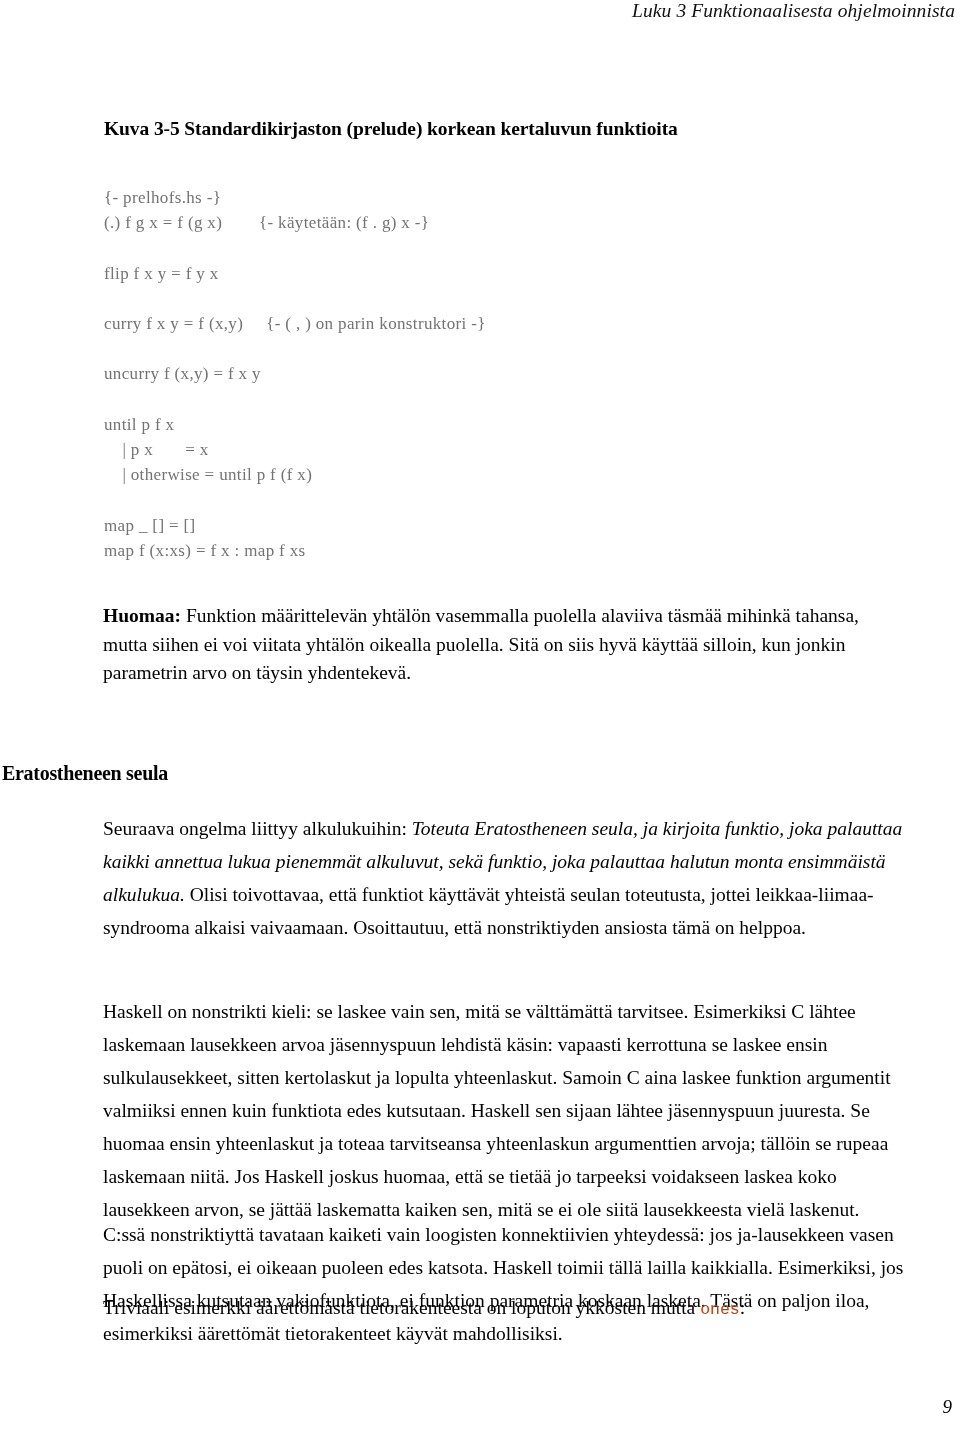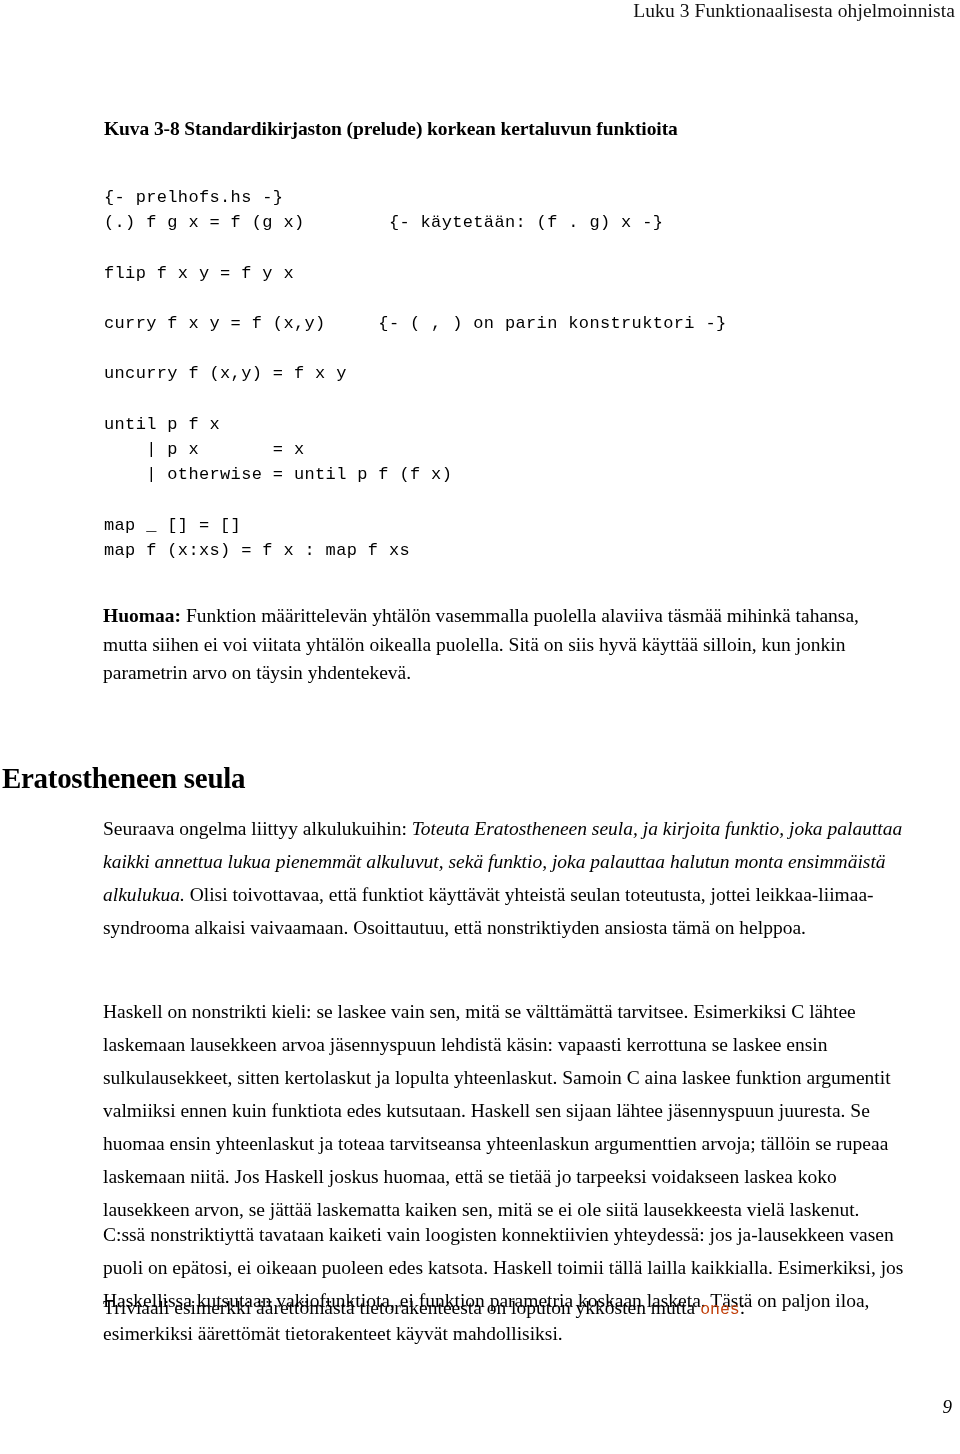--- a/index.html
+++ b/index.html
@@ -26,20 +26,21 @@
   
   .running-header {
     position: absolute;
     top: 0px;
     left: 0;
     width: 960px;
     height: 40px;
     text-align: right;
     padding-right: 5px;
     box-sizing: border-box;
+    font-style: italic;
     font-size: 19.5px;
     letter-spacing: 0.1px;
     color: #111;
   }
 
   
   .figure-caption {
     position: absolute;
     top: 118px;
     left: 104px;
@@ -49,45 +50,45 @@
     letter-spacing: -0.1px;
     color: #000;
   }
 
   
   .code-block {
     position: absolute;
     top: 168px;
     left: 104px;
     width: 820px;
-    font-family: Liberation Mono, monospace;
+    font-family: Liberation Serif, serif;
     font-size: 17px;
     line-height: 25.2px;
-    color: #000000;
+    color: #737373;
     white-space: pre;
     letter-spacing: 0.35px;
   }
 
   
   .note-block {
     position: absolute;
     top: 602px;
     left: 103px;
     width: 805px;
     font-size: 19.5px;
     line-height: 28.5px;
     text-align: left;
   }
   .note-block b { font-weight: bold; }
 
   .section-heading {
     position: absolute;
     top: 762px;
     left: 2px;
-    font-size: 29px;
+    font-size: 20px;
     font-weight: bold;
     letter-spacing: -0.3px;
   }
 
   .body-col {
     position: absolute;
     left: 103px;
     width: 808px;
     font-size: 19.5px;
     line-height: 33px;
@@ -119,21 +120,21 @@
     font-size: 19px;
   }
 </style>
 </head>
 <body>
 
 <div class="page">
 
   <div class="running-header">Luku 3 Funktionaalisesta ohjelmoinnista</div>
 
-  <div class="figure-caption">Kuva 3-8 Standardikirjaston (prelude) korkean kertaluvun funktioita</div>
+  <div class="figure-caption">Kuva 3-5 Standardikirjaston (prelude) korkean kertaluvun funktioita</div>
 
   <pre class="code-block">{- prelhofs.hs -}
 (.) f g x = f (g x)        {- käytetään: (f . g) x -}
 
 flip f x y = f y x
 
 curry f x y = f (x,y)     {- ( , ) on parin konstruktori -}
 
 uncurry f (x,y) = f x y
 

